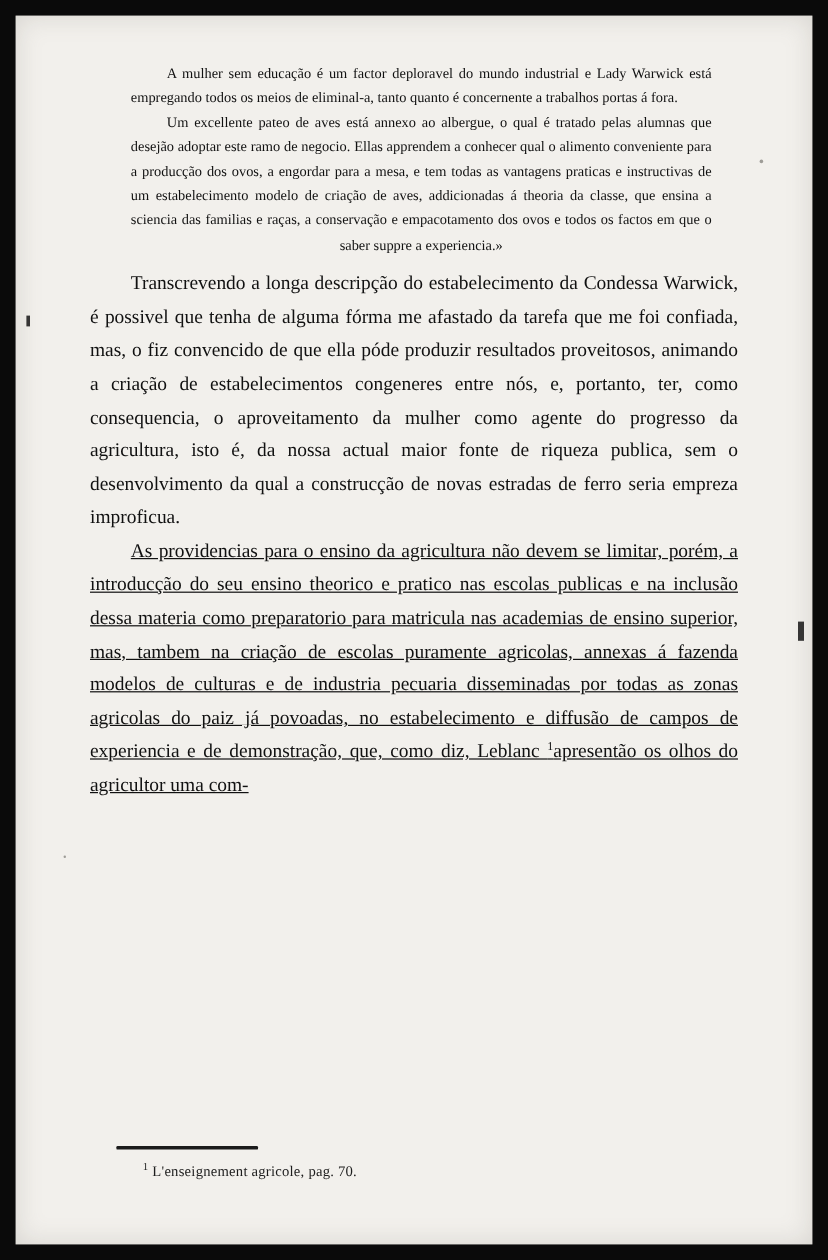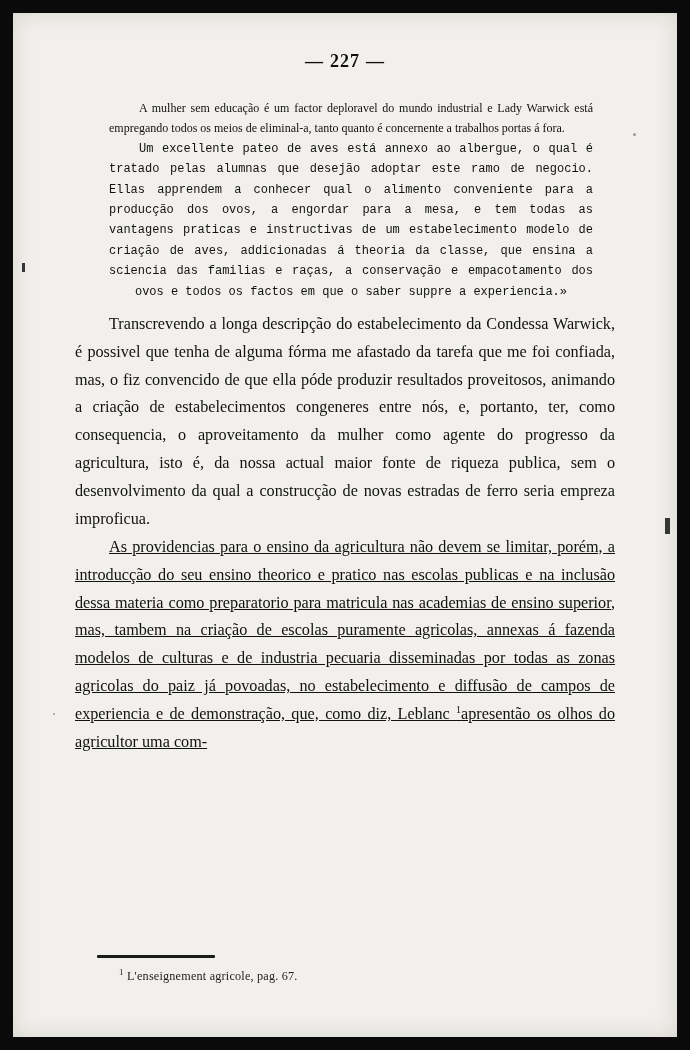--- a/index.html
+++ b/index.html
@@ -64,21 +64,20 @@
   .quote-block p.para {
     text-align: justify;
     text-indent: 30px;
     font-size: 12px;
     line-height: 1.70;
   }
   .quote-block p.para.p2 {
     text-align: center;
     text-indent: 0;
     text-align-last: center;
-    font-family: Liberation Mono, monospace;
   }
   .quote-block p.para.p2 {
     text-align: justify;
     text-indent: 30px;
   }
   .body-block {
     margin-top: 9px;
   }
   .body-block p.para + p.para {
     margin-top: 0;
@@ -145,38 +144,35 @@
 <div class="page-frame">
   <div class="page-sheet">
 
     <div class="edge-mark em-right"></div>
     <div class="edge-mark em-left"></div>
     <div class="speck" style="left:620px; top:120px; width:3px; height:3px;"></div>
     <div class="speck" style="left:40px; top:700px; width:2px; height:2px;"></div>
 
     <div class="page-inner">
 
-      <div class="folio">
-        <span class="dash">—</span><span>227</span><span class="dash">—</span>
-      </div>
 
       <div class="quote-block">
         <p class="para p1 fade1">A mulher sem educação é um factor deploravel do mundo industrial e Lady Warwick está empregando todos os meios de eliminal-a, tanto quanto é concernente a trabalhos portas á fora.</p>
         <p class="para p2 fade1">Um excellente pateo de aves está annexo ao albergue, o qual é tratado pelas alumnas que desejão adoptar este ramo de negocio. Ellas apprendem a conhecer qual o alimento conveniente para a producção dos ovos, a engordar para a mesa, e tem todas as vantagens praticas e instructivas de um estabelecimento modelo de criação de aves, addicionadas á theoria da classe, que ensina a sciencia das familias e raças, a conservação e empacotamento dos ovos e todos os factos em que o saber suppre a experiencia.»</p>
       </div>
 
       <div class="body-block">
         <p class="para fade2">Transcrevendo a longa descripção do estabelecimento da Condessa Warwick, é possivel que tenha de alguma fórma me afastado da tarefa que me foi confiada, mas, o fiz convencido de que ella póde produzir resultados proveitosos, animando a criação de estabelecimentos congeneres entre nós, e, portanto, ter, como consequencia, o aproveitamento da mulher como agente do progresso da agricultura, isto é, da nossa actual maior fonte de riqueza publica, sem o desenvolvimento da qual a construcção de novas estradas de ferro seria empreza improficua.</p>
         <p class="para fade3"><span>As providencias para o ensino da agricultura não devem se limitar, porém, a introducção do seu ensino theorico e pratico nas escolas publicas e na inclusão dessa materia como preparatorio para matricula nas academias de ensino superior, mas, tambem na criação de escolas puramente agricolas, annexas á fazenda modelos de culturas e de industria pecuaria disseminadas por todas as zonas agricolas do paiz já povoadas, no estabelecimento e diffusão de campos de experiencia e de demonstração, que, como diz, Leblanc </span><sup class="fn">1</sup><span>apresentão os olhos do agricultor uma com-</span></p>
       </div>
 
     </div>
 
     <div class="footnote-wrap">
       <div class="fn-rule"></div>
       <div class="footnote">
         <sup class="fn">1</sup>
-        <span>L'enseignement agricole, pag. 67.</span>
+        <span>L'enseignement agricole, pag. 70.</span>
       </div>
     </div>
 
   </div>
 </div>
 
 </body></html>

